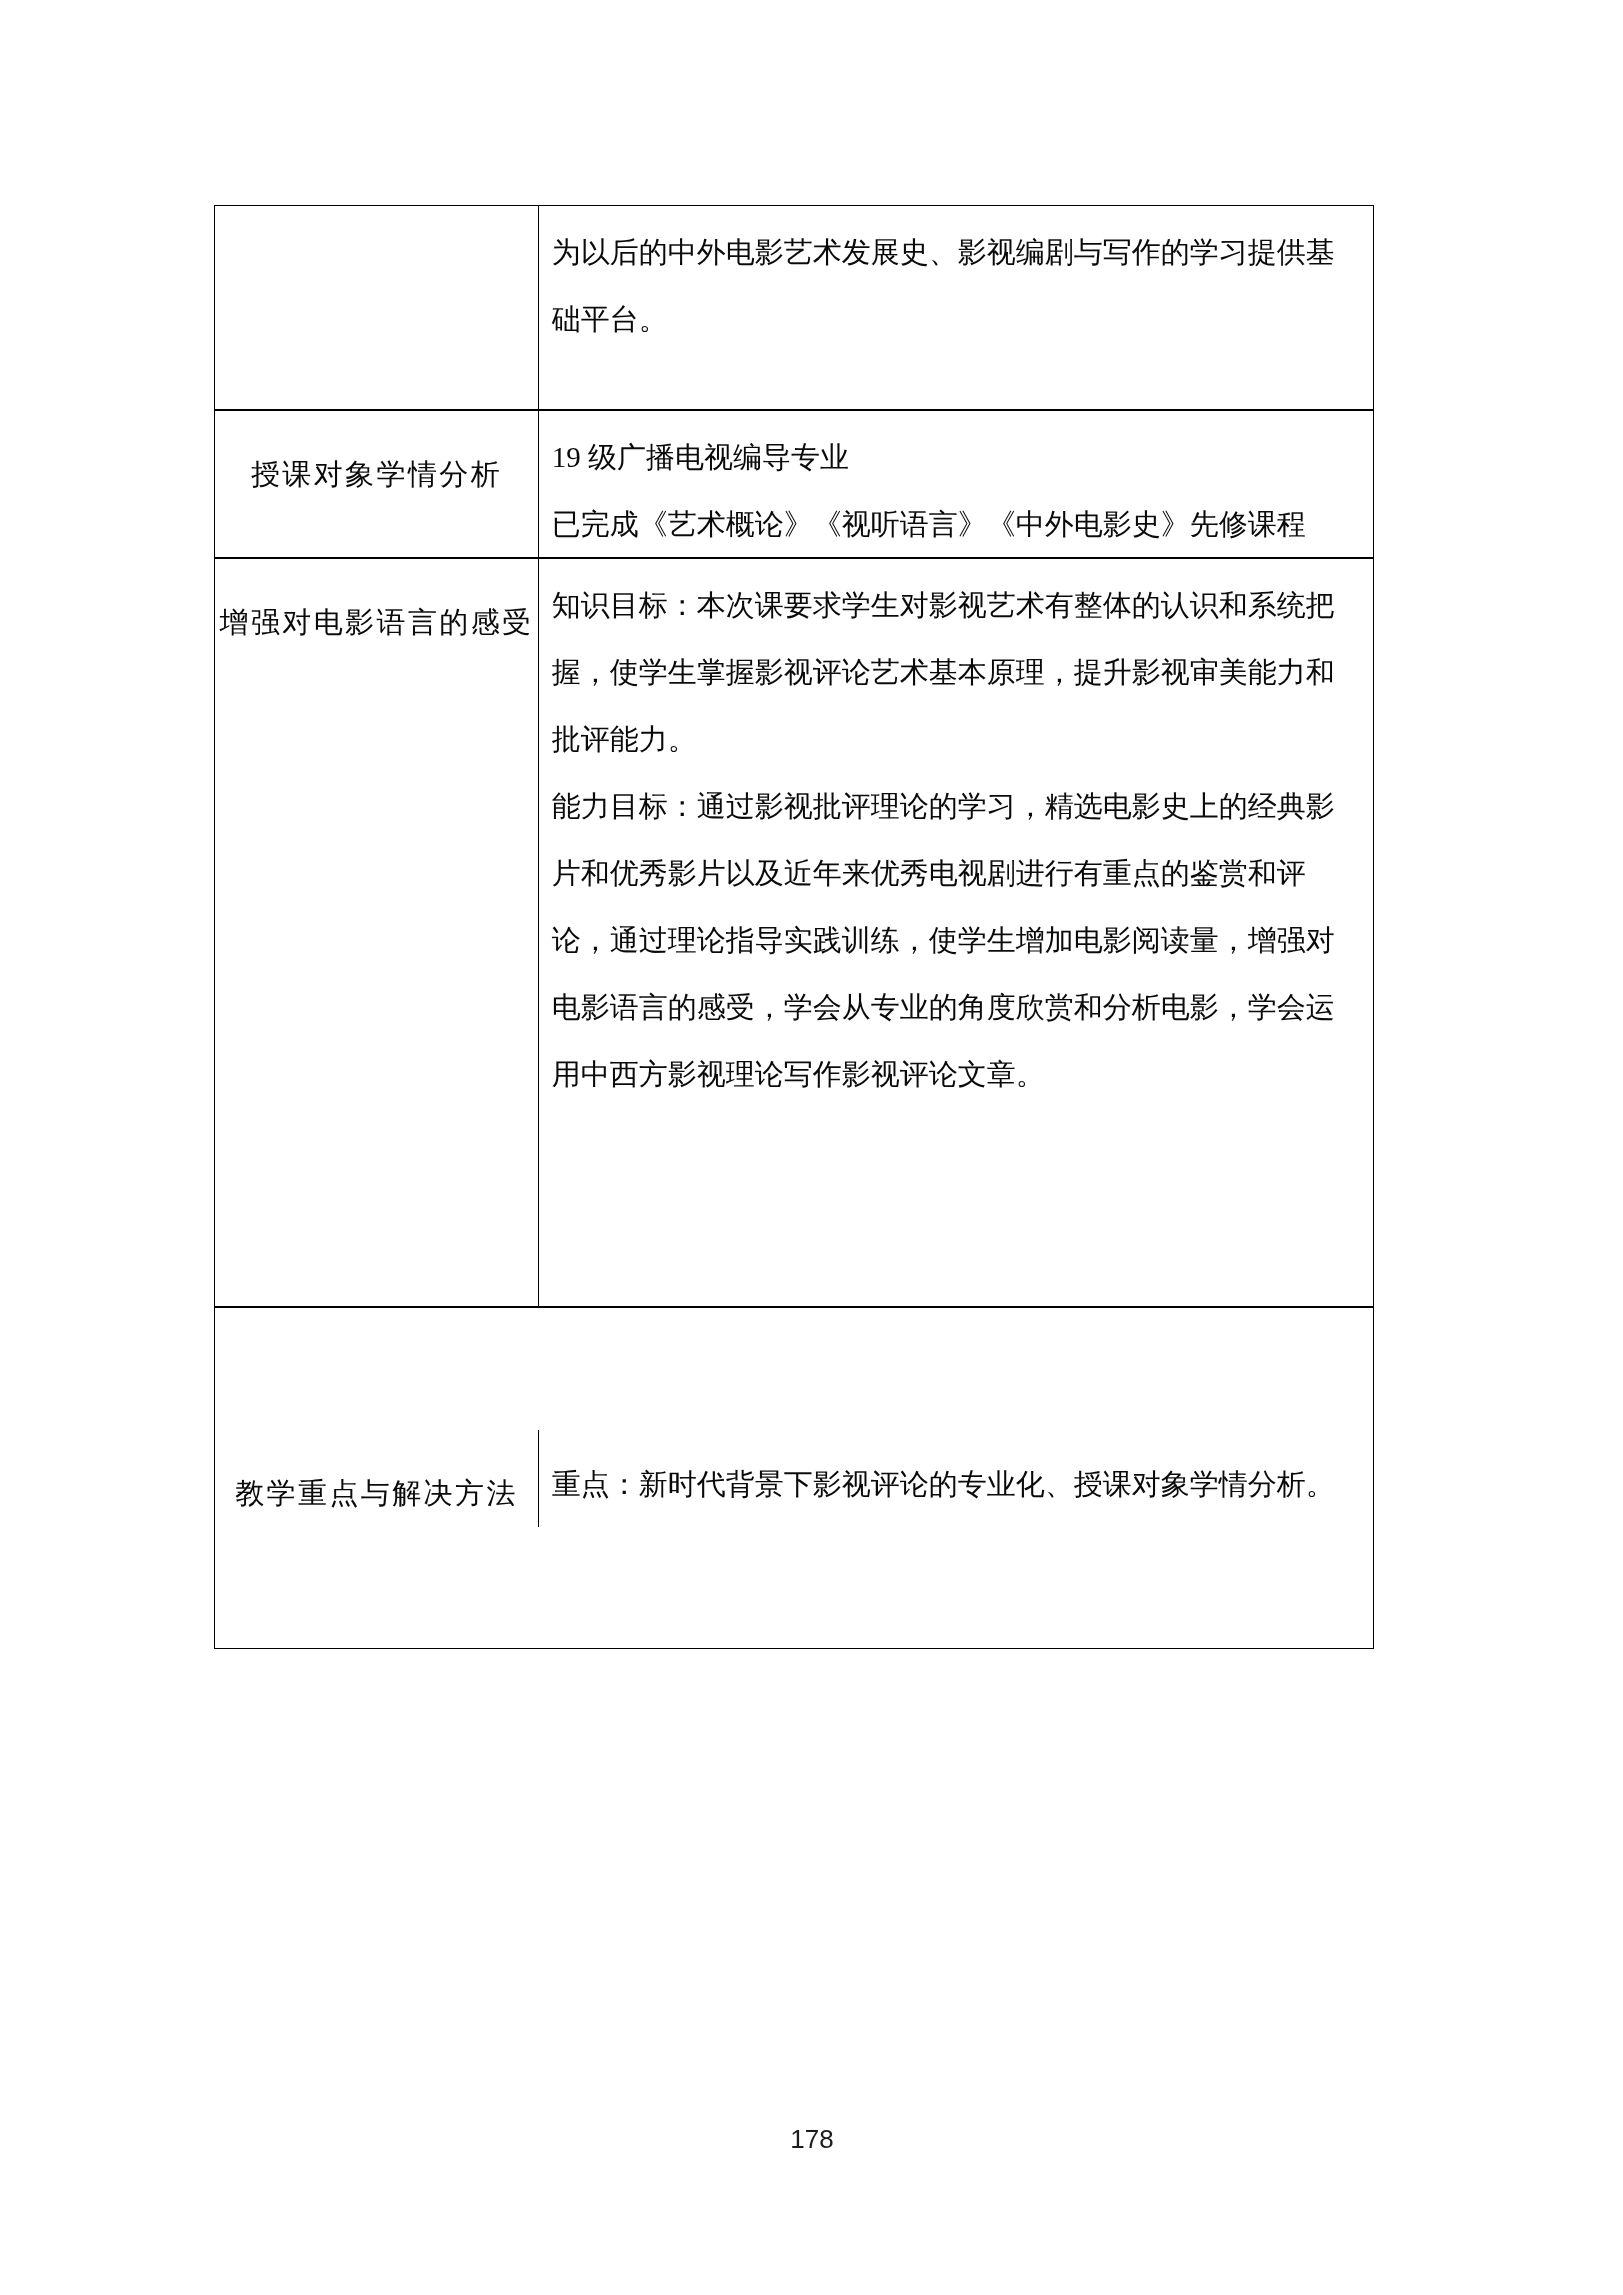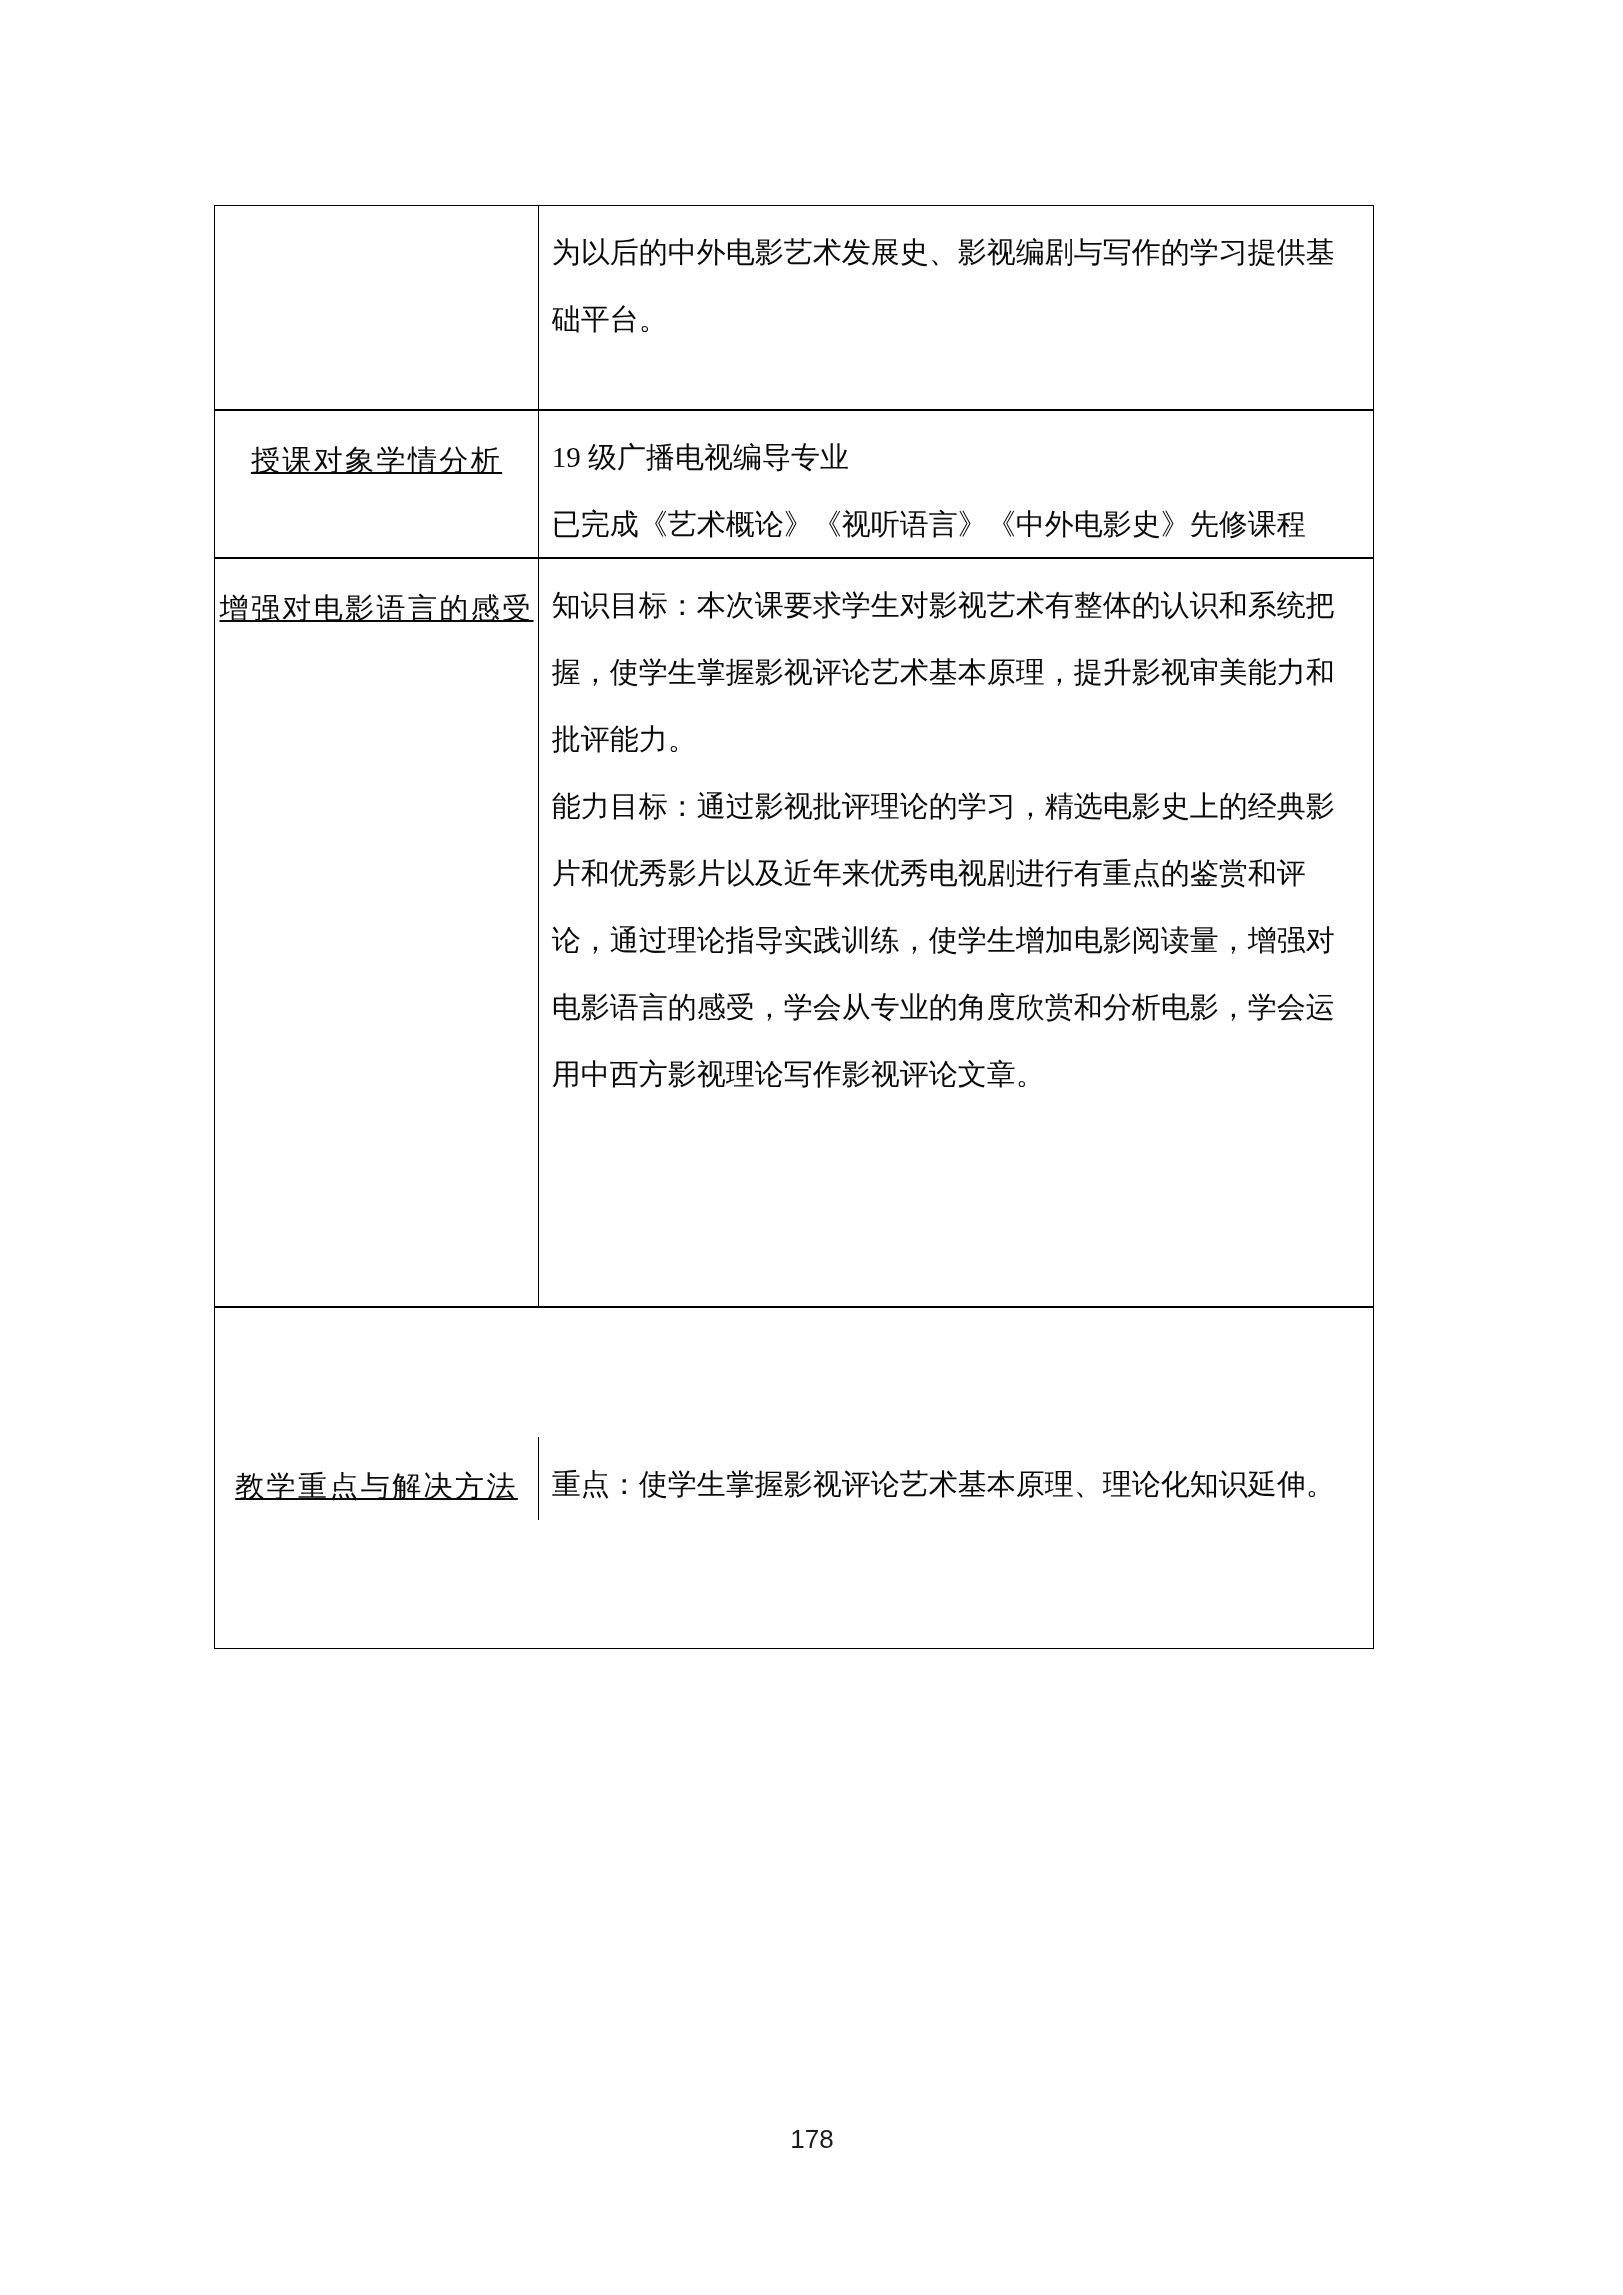--- a/index.html
+++ b/index.html
@@ -39,26 +39,25 @@
   .t-row.r1 { height: 203px; }
   .t-row.r2 { height: 148px; }
   .t-row.r3 { height: 749px; }
   .t-row.r4 { flex: 1 1 auto; align-items: center; }
   .cell-label {
     width: 324px;
     flex: 0 0 324px;
     box-sizing: border-box;
     border-right: 1.6px solid #000000;
     text-align: center;
-    padding-top: 16px;
+    padding-top: 30px;
     font-size: 29px;
     line-height: 67px;
     letter-spacing: 2.4px;
     color: #0a0a0a;
-    text-decoration: underline;
   }
   .cell-content {
     flex: 1 1 auto;
     box-sizing: border-box;
     padding: 12.7px 12.7px 0 12.7px;
     font-size: 29px;
     line-height: 67px;
     color: #0a0a0a;
   }
   .cell-content p {
@@ -108,21 +107,21 @@
       <div class="cell-label">增强对电影语言的感受</div>
       <div class="cell-content">
         <p>知识目标：本次课要求学生对影视艺术有整体的认识和系统把握，使学生掌握影视评论艺术基本原理，提升影视审美能力和批评能力。</p>
         <p>能力目标：通过影视批评理论的学习，精选电影史上的经典影片和优秀影片以及近年来优秀电视剧进行有重点的鉴赏和评论，通过理论指导实践训练，使学生增加电影阅读量，增强对电影语言的感受，学会从专业的角度欣赏和分析电影，学会运用中西方影视理论写作影视评论文章。</p>
       </div>
     </div>
 
     <div class="t-row r4">
       <div class="cell-label">教学重点与解决方法</div>
       <div class="cell-content">
-        <p>重点：使学生掌握影视评论艺术基本原理、理论化知识延伸。</p>
+        <p>重点：新时代背景下影视评论的专业化、授课对象学情分析。</p>
       </div>
     </div>
 
   </div>
 
   <div class="page-number">178</div>
 
 </div>
 
 

